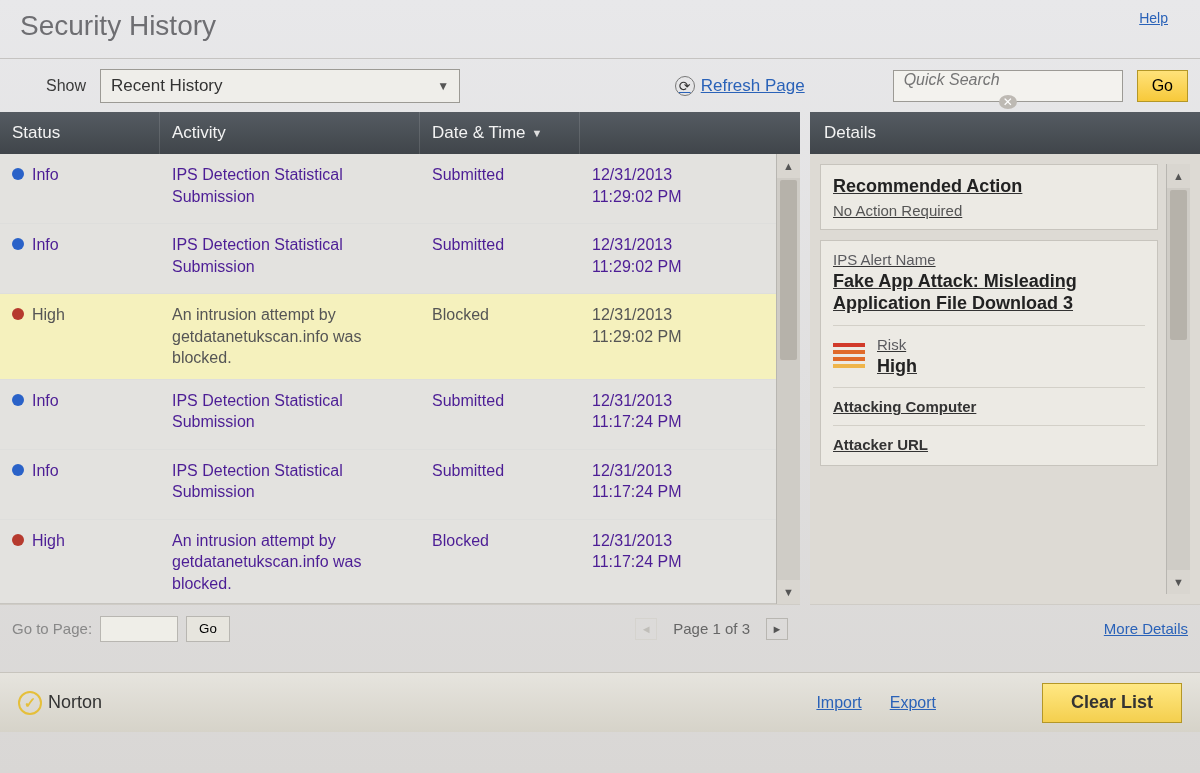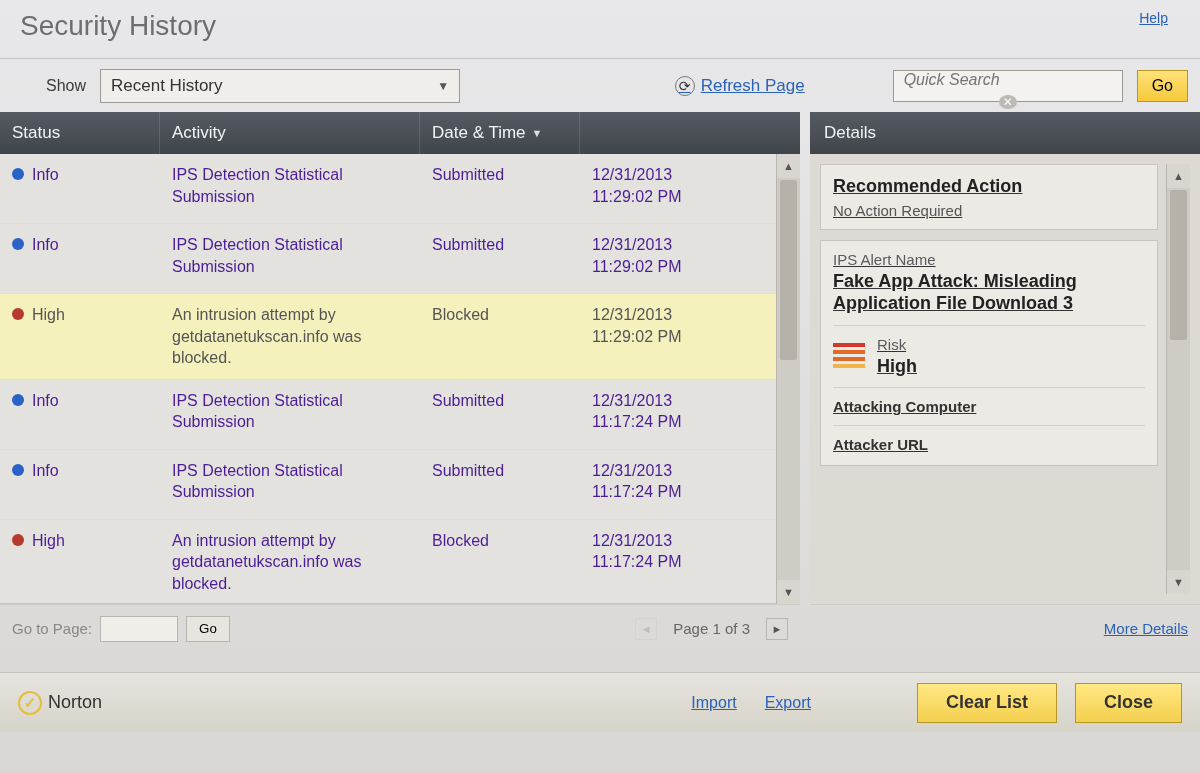--- a/index.html
+++ b/index.html
@@ -270,14 +270,13 @@
 <div class="footer">
   <div class="brand">
     <span class="tick">✓</span>
     <span>Norton</span>
   </div>
   <div class="spacer"></div>
   <a class="link">Import</a>
   <a class="link">Export</a>
   <div style="width:60px"></div>
   <button class="bigbtn">Clear List</button>
-  <button class="bigbtn">Close</button>
 </div>
 
 </body></html>

